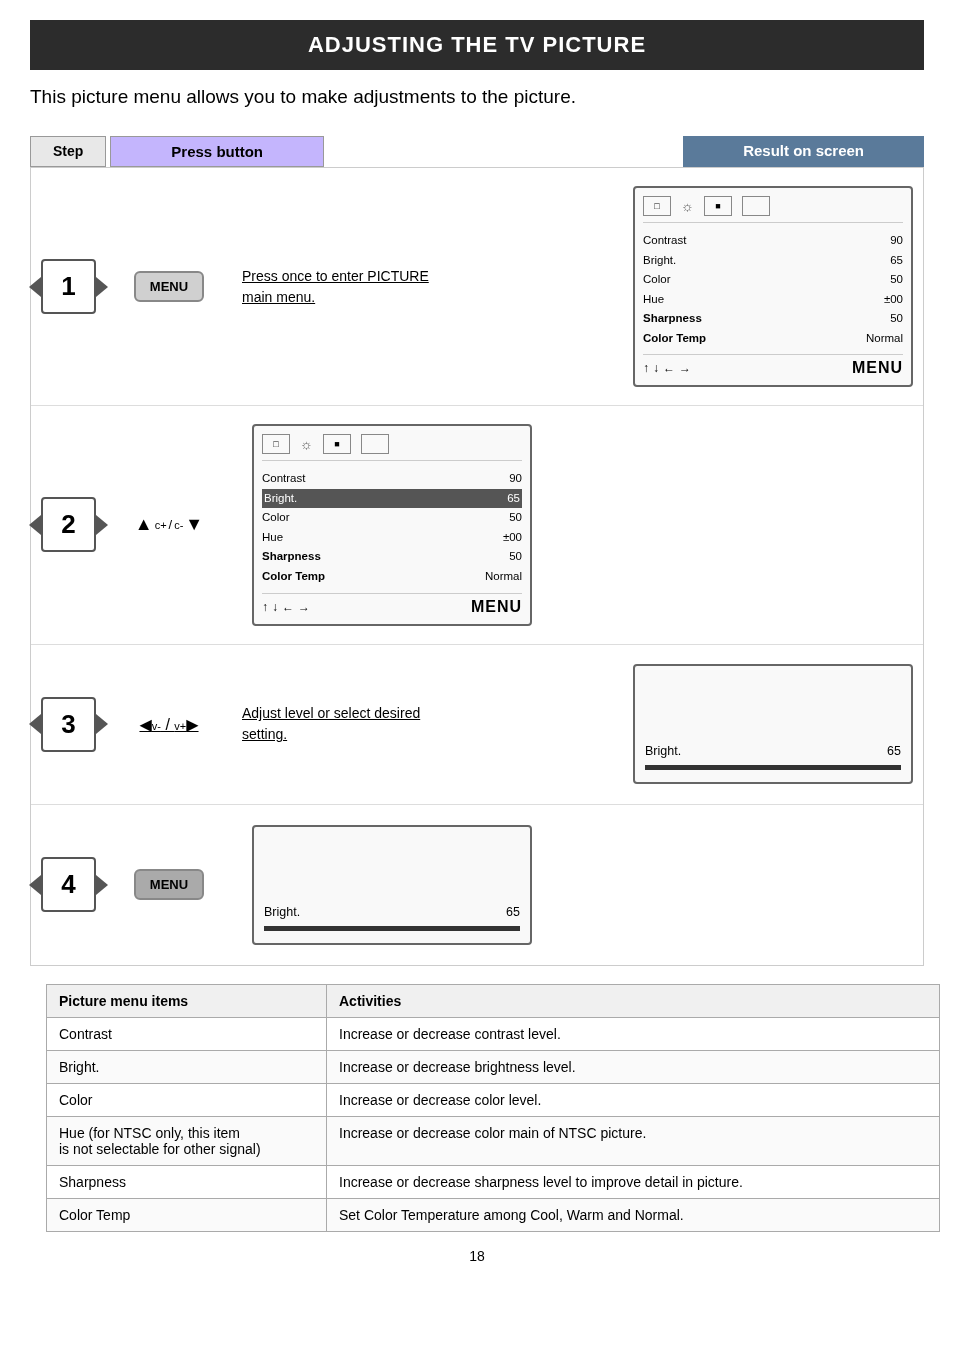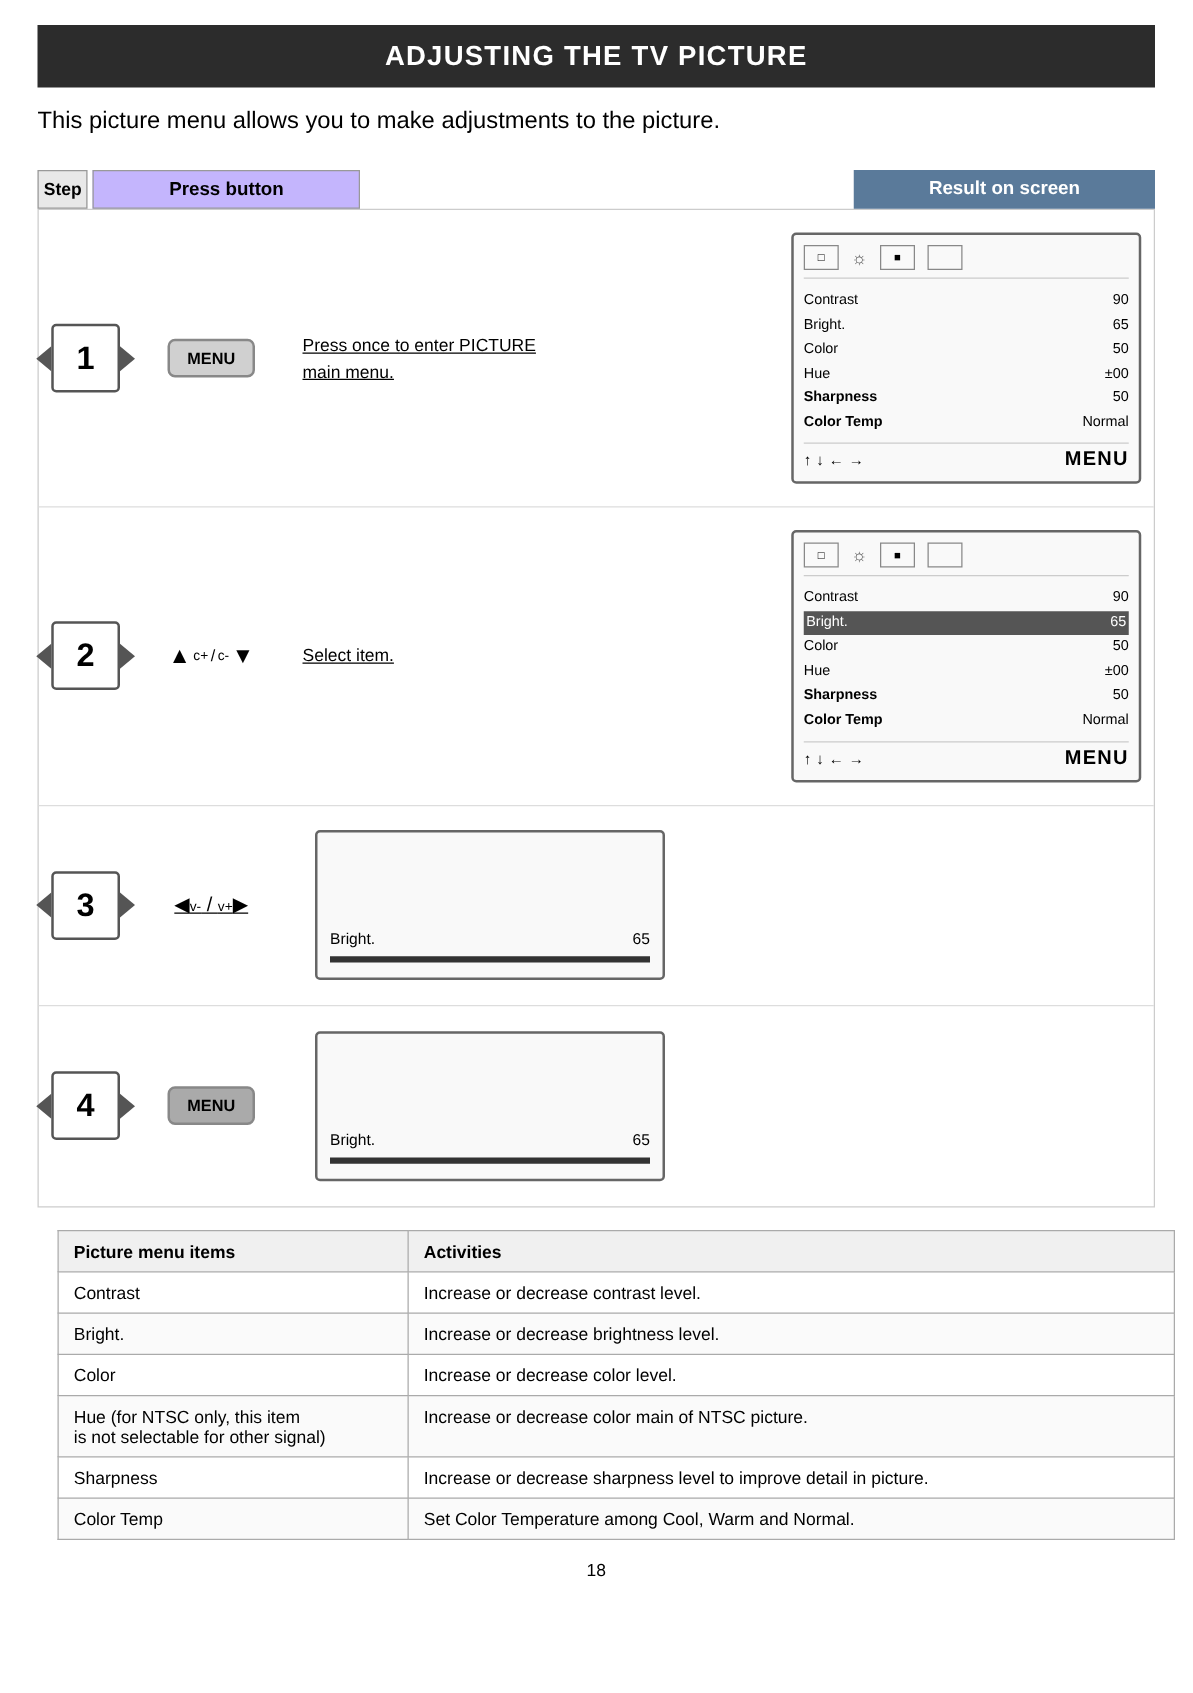--- a/index.html
+++ b/index.html
@@ -33,21 +33,21 @@
     
     .header-row {
       display: flex;
       align-items: stretch;
       margin-bottom: 0;
     }
 
     .header-step {
       background: #e8e8e8;
       border: 1px solid #999;
-      padding: 6px 4px;
+      padding: 6px 22px;
       font-size: 14px;
       font-weight: bold;
       margin-right: 4px;
     }
 
     .header-press {
       background: #c4b5fd;
       border: 1px solid #999;
       padding: 6px 60px;
       font-size: 15px;
@@ -365,23 +365,20 @@
     <div class="step-num">2</div>
     <div class="step-button-area">
       <div class="ch-nav">
         <span style="font-size:18px;">▲</span>
         <span style="font-size:11px;vertical-align:middle;">c+</span>
         <span style="font-size:13px;">/</span>
         <span style="font-size:11px;vertical-align:middle;">c-</span>
         <span style="font-size:18px;">▼</span>
       </div>
     </div>
-    <div class="step-desc">
-      Select item.
-    </div>
     <div class="step-screen">
       <div class="tv-screen">
         <div class="tv-screen-icons">
           <div class="tv-icon-box">□</div>
           <div class="tv-icon">☼</div>
           <div class="tv-icon-box" style="border:1px solid #888;width:28px;height:20px;display:inline-flex;align-items:center;justify-content:center;font-size:9px;">■</div>
           <div class="tv-icon-box"></div>
         </div>
         <div class="tv-menu-items">
           <div class="tv-menu-row">
@@ -421,20 +418,23 @@
       </div>
     </div>
   </div>
 
   <div class="step-row" style="min-height:160px;">
     <div class="step-num">3</div>
     <div class="step-button-area">
       <div class="vol-nav" style="font-size:16px;">
         ◀<span style="font-size:11px;">v-</span> / <span style="font-size:11px;">v+</span>▶
       </div>
+    </div>
+    <div class="step-desc">
+      Adjust level or select desired<br>setting.
     </div>
     <div class="step-screen">
       <div class="tv-screen-simple">
         <div class="bright-bar-row">
           <span>Bright.</span>
           <span>65</span>
         </div>
         <div class="progress-bar"></div>
       </div>
     </div>

